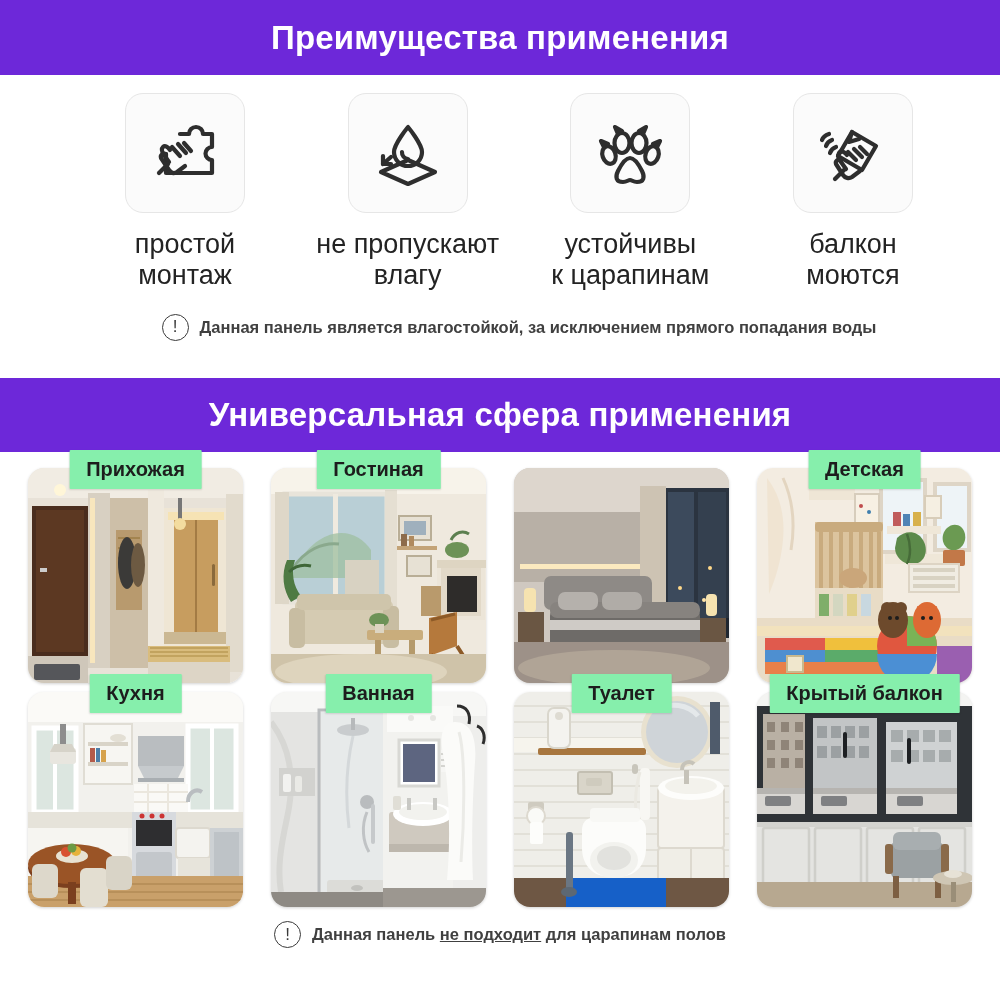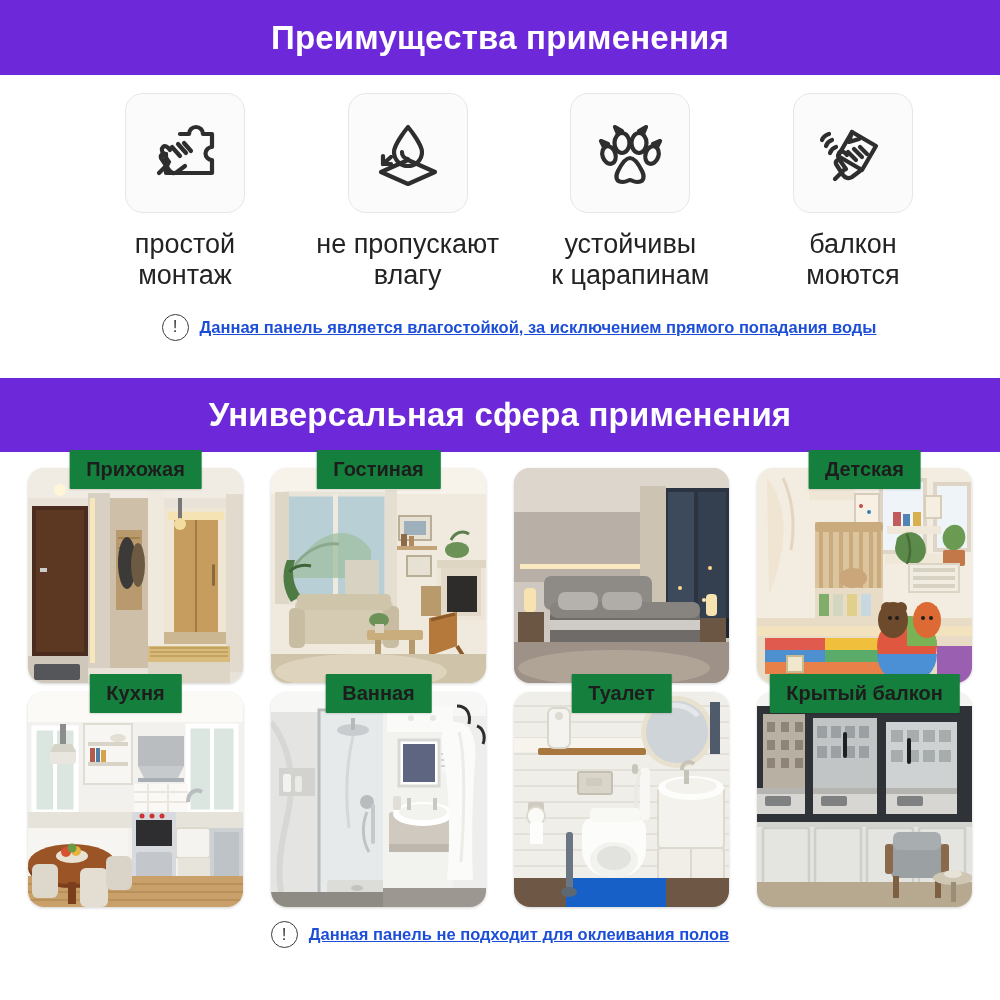--- a/index.html
+++ b/index.html
@@ -60,21 +60,21 @@
     white-space: pre-line;
   }
 
   
   .note {
     display: flex; align-items: center; justify-content: center;
     gap: 11px;
   }
   #note-moisture { margin-top: 22px; }
   .note-text {
-    font-size: 16.5px; font-weight: bold; color: #1d4ed8; text-decoration: underline;
+    font-size: 16.5px; font-weight: bold; color: #404040;
   }
   .note-text .underline { text-decoration: underline; }
   .warn-circle {
     width: 27px; height: 27px; flex: 0 0 27px;
     border: 1.6px solid #3a3a3a;
     border-radius: 50%;
     display: flex; align-items: center; justify-content: center;
     font-size: 17px; font-weight: normal; color: #3a3a3a;
     line-height: 1;
     padding-bottom: 1px;
@@ -95,21 +95,21 @@
     position: absolute; inset: 0;
     border-radius: 16px;
     overflow: hidden;
     box-shadow: 0 1px 3px rgba(0,0,0,0.18);
   }
   .room-photo svg { display: block; width: 100%; height: 100%; }
   .room-badge {
     position: absolute;
     top: -18px; left: 50%;
     transform: translateX(-50%);
-    background: #15803d;
+    background: #86efac;
     border-radius: 1px;
     padding: 8px 17px;
     font-size: 20px; font-weight: bold; color: #1d1d1d;
     white-space: nowrap;
     z-index: 3;
     box-shadow: 0 1px 2px rgba(0,0,0,0.12);
   }
   #note-floors { margin-top: 14px; }
 </style>
 </head>
@@ -618,15 +618,15 @@
           <rect x="194" y="190" width="5" height="20" fill="#9a8e78"></rect>
           <ellipse cx="196" cy="182" rx="9" ry="4" fill="#e7e2d6"></ellipse>
         </svg>
       </div>
       <div class="room-badge">Крытый балкон</div>
     </div>
   </div>
 
   <div class="note" id="note-floors">
     <span class="warn-circle">!</span>
-    <span class="note-text"><span>Данная панель </span><span class="underline">не подходит</span><span> для оклеивания полов</span></span>
+    <span class="note-text"><span>Данная панель </span><span class="underline">не подходит</span><span> для царапинам полов</span></span>
   </div>
 </div>
 
 </body></html>

